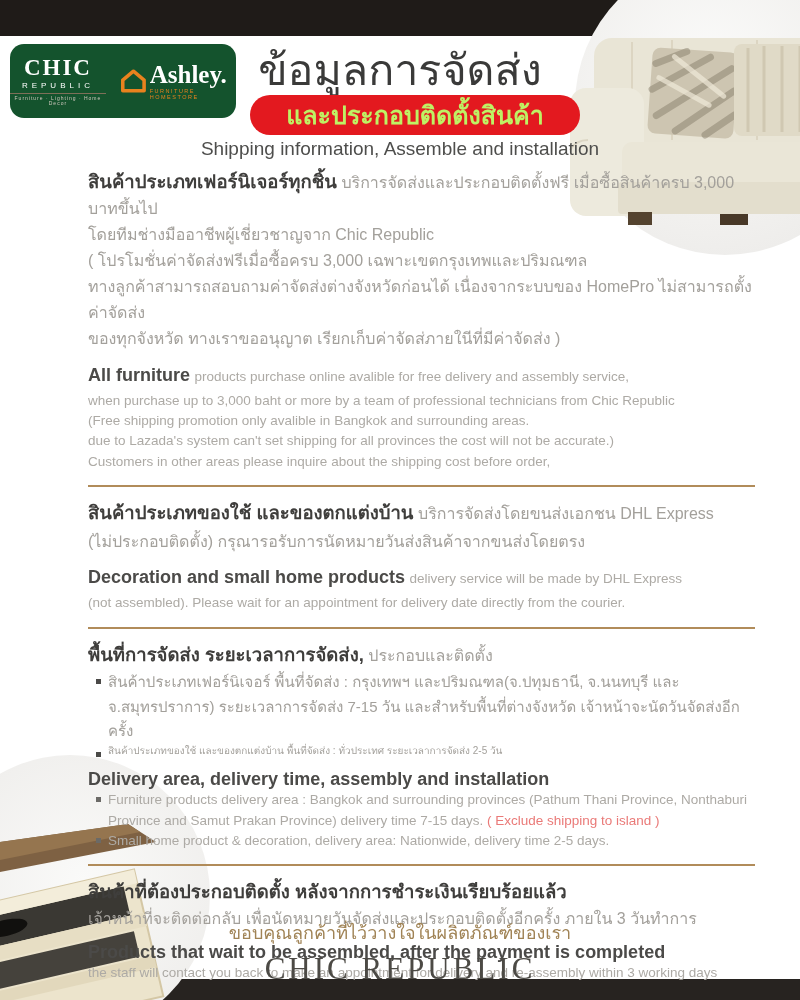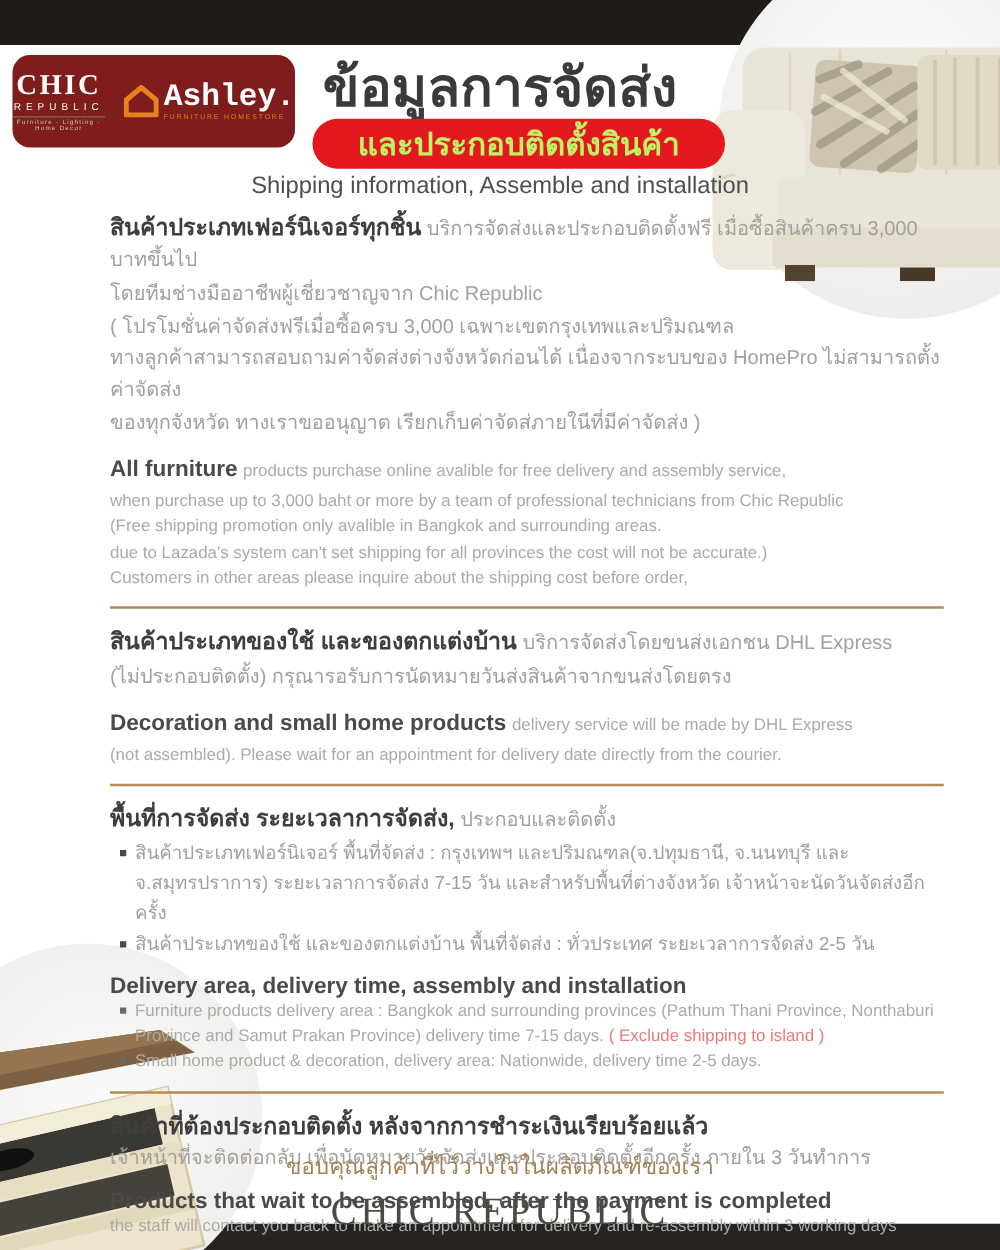--- a/index.html
+++ b/index.html
@@ -20,36 +20,36 @@
   .sofa-art { position:absolute; top:30px; right:-12px; width:250px; height:195px; z-index:3; }
   .corner-circle {
     position:absolute; bottom:-35px; left:-70px; width:280px; height:280px; border-radius:50%;
     background:radial-gradient(circle at 55% 45%, #fafaf9 0%, #f0efed 65%, #e8e7e4 100%);
     z-index:2;
   }
   .table-art { position:absolute; bottom:0; left:0; width:210px; height:220px; z-index:3; }
 
   
   .logo-plate {
-    position:absolute; left:10px; top:44px; width:226px; height:74px; background:#7f1d1d;
+    position:absolute; left:10px; top:44px; width:226px; height:74px; background:#14532d;
     border-radius:14px; display:flex; align-items:center; justify-content:space-between; gap:15px; z-index:4;
   }
   .chic-logo { text-align:center; color:#ffffff; line-height:1; }
   .chic-name { font-family:"Liberation Serif", serif; font-size:23px; letter-spacing:2px; font-weight:bold; }
   .chic-sub { font-size:8px; letter-spacing:4px; margin-top:3px; }
   .chic-tag { font-size:5px; letter-spacing:1px; color:#cfc8bd; margin-top:3px; padding-top:2px; border-top:1px solid #7e6f58; }
   .ashley-logo { display:flex; align-items:center; gap:4px; }
   .ashley-house { display:block; }
   .ashley-text { line-height:1; }
-  .ashley-name { font-family:Liberation Mono, monospace; font-weight:bold; font-size:25px; color:#ffffff; }
+  .ashley-name { font-family:Liberation Serif, serif; font-weight:bold; font-size:25px; color:#ffffff; }
   .ashley-sub { font-size:5.5px; letter-spacing:1.5px; color:#e8821e; margin-top:2px; }
 
   .title-th {
     position:absolute; top:36px; left:180px; width:440px; text-align:center; z-index:4;
-    font-size:43px; font-weight:bold; color:#3a3a39; letter-spacing:0;
+    font-size:43px; font-weight:normal; color:#3a3a39; letter-spacing:0;
   }
   .pill {
     position:absolute; top:95px; left:250px; width:330px; height:40px; z-index:4;
     background:#e3191f; border-radius:21px; display:flex; align-items:center; justify-content:center;
     color:#bef264; font-size:25px; font-weight:bold;
   }
   .subtitle-en {
     position:absolute; top:138px; left:140px; width:520px; text-align:center; z-index:4;
     font-size:19px; color:#4e4e4c;
   }
@@ -187,21 +187,21 @@
       <div class="lead-row">
         <span class="th-lead">พื้นที่การจัดส่ง ระยะเวลาการจัดส่ง,</span>
         <span class="th-body">ประกอบและติดตั้ง</span>
       </div>
       <div class="bullet-row">
         <span class="bullet-icon"></span>
         <span class="th-line" style="font-size:15px">สินค้าประเภทเฟอร์นิเจอร์ พื้นที่จัดส่ง : กรุงเทพฯ และปริมณฑล(จ.ปทุมธานี, จ.นนทบุรี และ จ.สมุทรปราการ) ระยะเวลาการจัดส่ง 7-15 วัน และสำหรับพื้นที่ต่างจังหวัด เจ้าหน้าจะนัดวันจัดส่งอีกครั้ง</span>
       </div>
       <div class="bullet-row">
         <span class="bullet-icon"></span>
-        <span class="th-line" style="font-size:15px">สินค้าประเภทของใช้ และของตกแต่งบ้าน พื้นที่จัดส่ง : ทั่วประเทศ ระยะเวลาการจัดส่ง 2-5 วัน</span>
+        <span class="th-line" style="font-size:10px">สินค้าประเภทของใช้ และของตกแต่งบ้าน พื้นที่จัดส่ง : ทั่วประเทศ ระยะเวลาการจัดส่ง 2-5 วัน</span>
       </div>
       <div class="en-block">
         <div class="en-lead">Delivery area, delivery time, assembly and installation</div>
         <div class="bullet-row en">
           <span class="bullet-icon"></span>
           <span class="en-line">
             <span>Furniture products delivery area : Bangkok and surrounding provinces (Pathum Thani Province, Nonthaburi Province and Samut Prakan Province) delivery time 7-15 days.</span>
             <span class="red-note">( Exclude shipping to island )</span>
           </span>
         </div>

